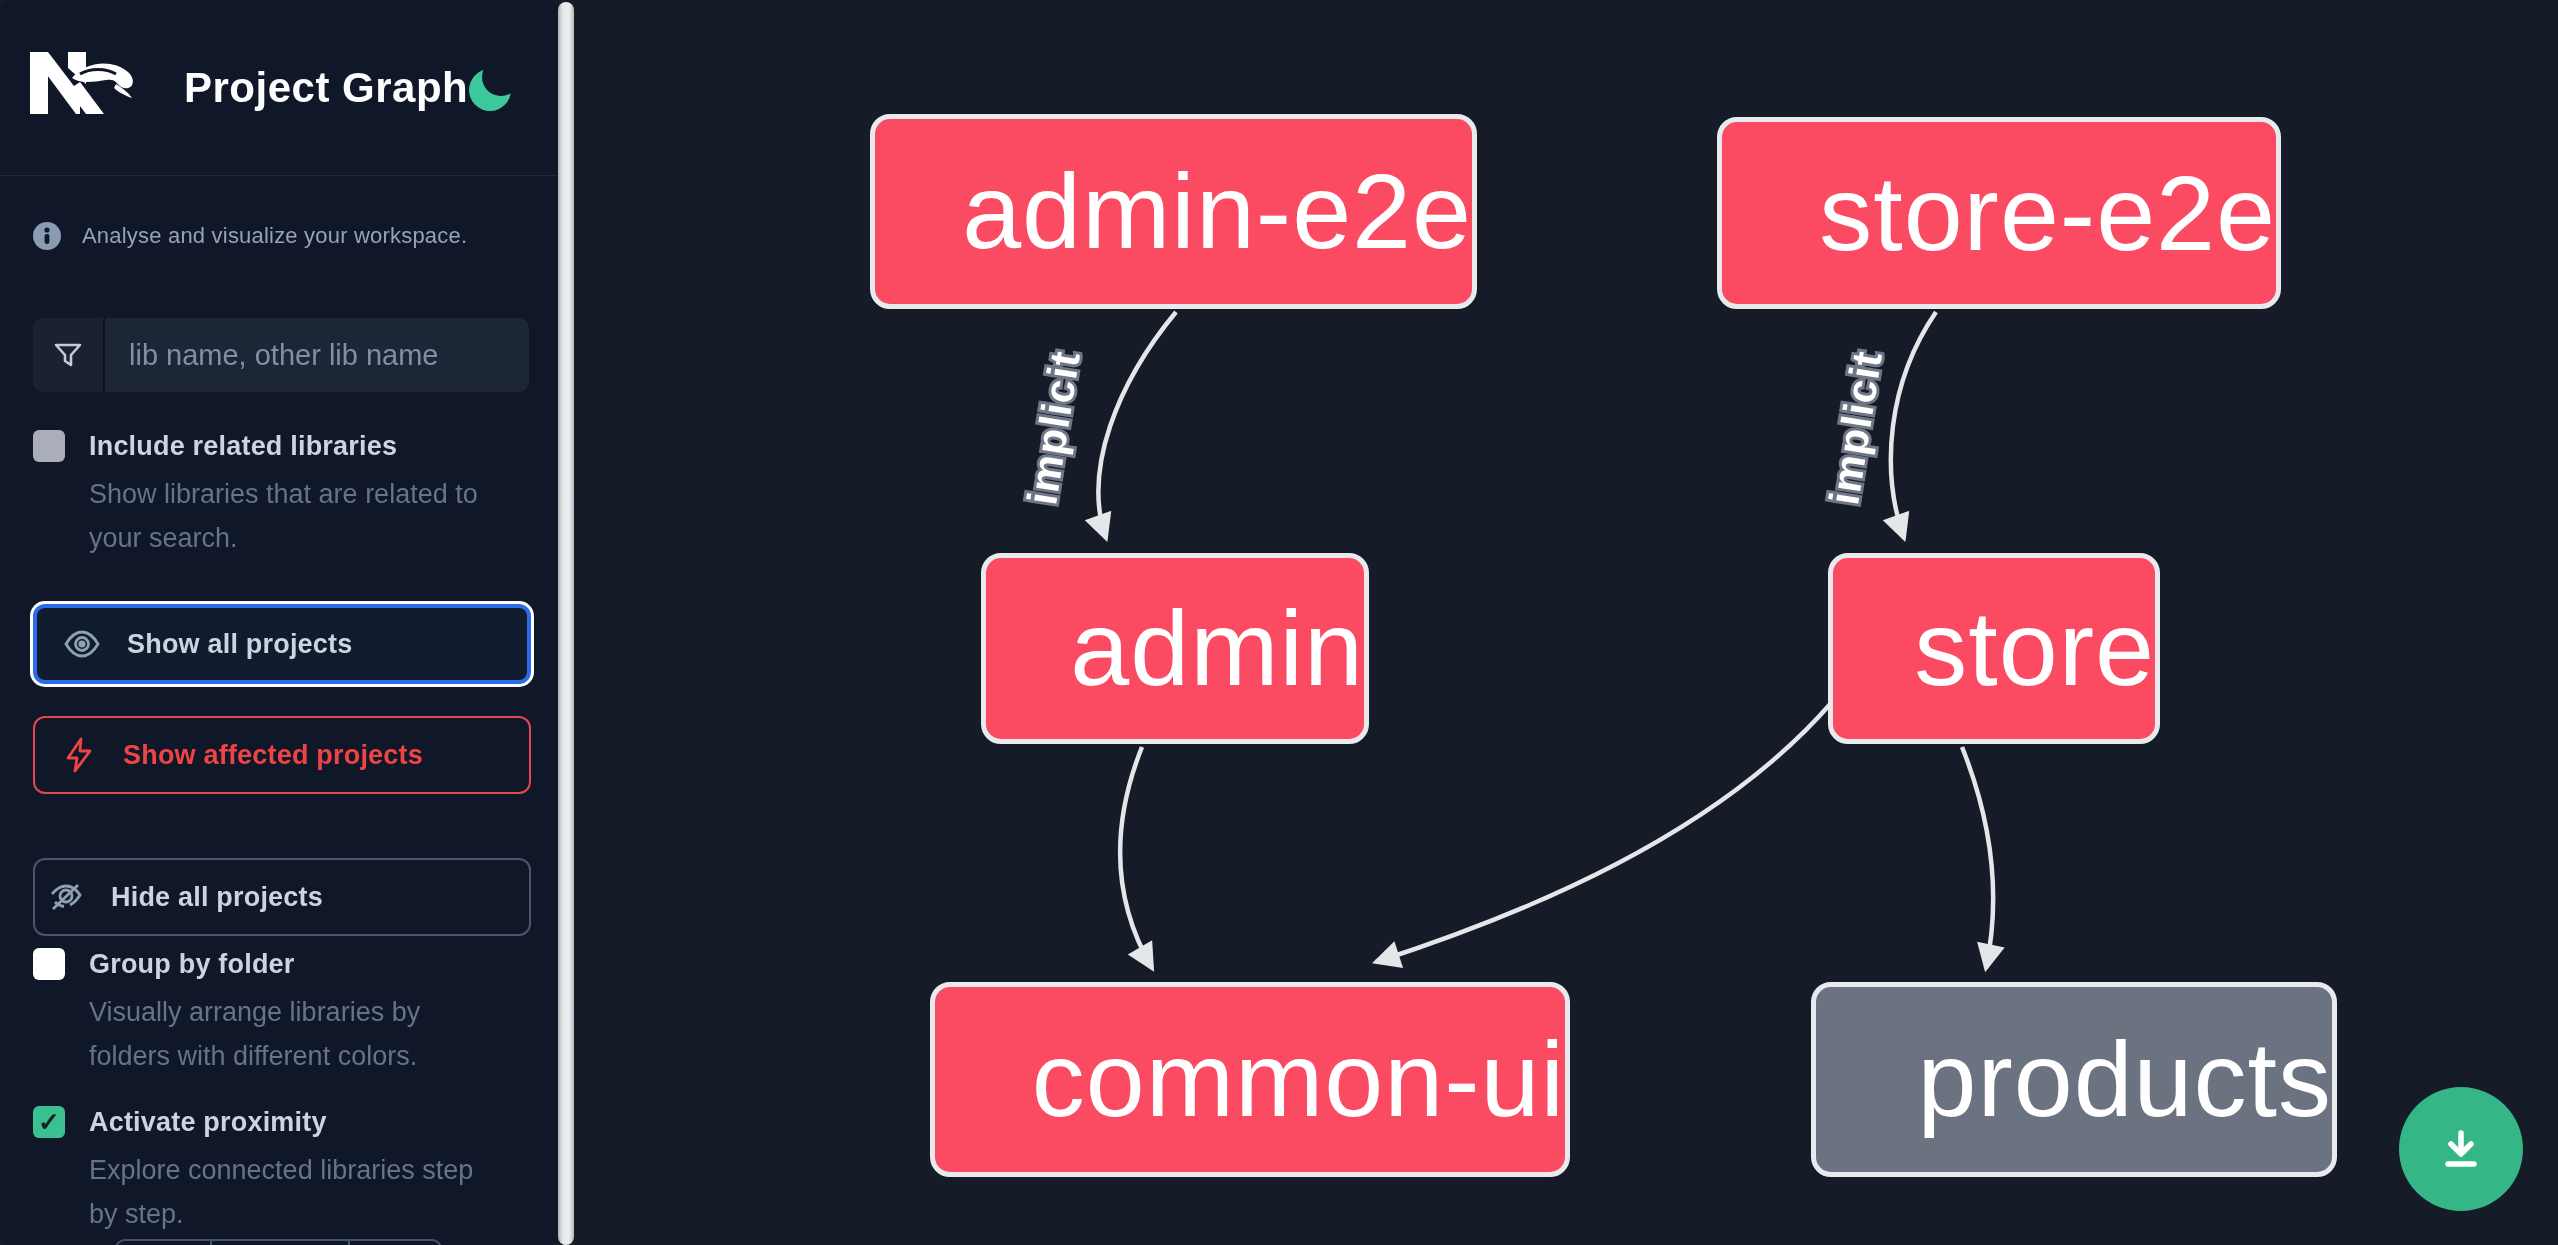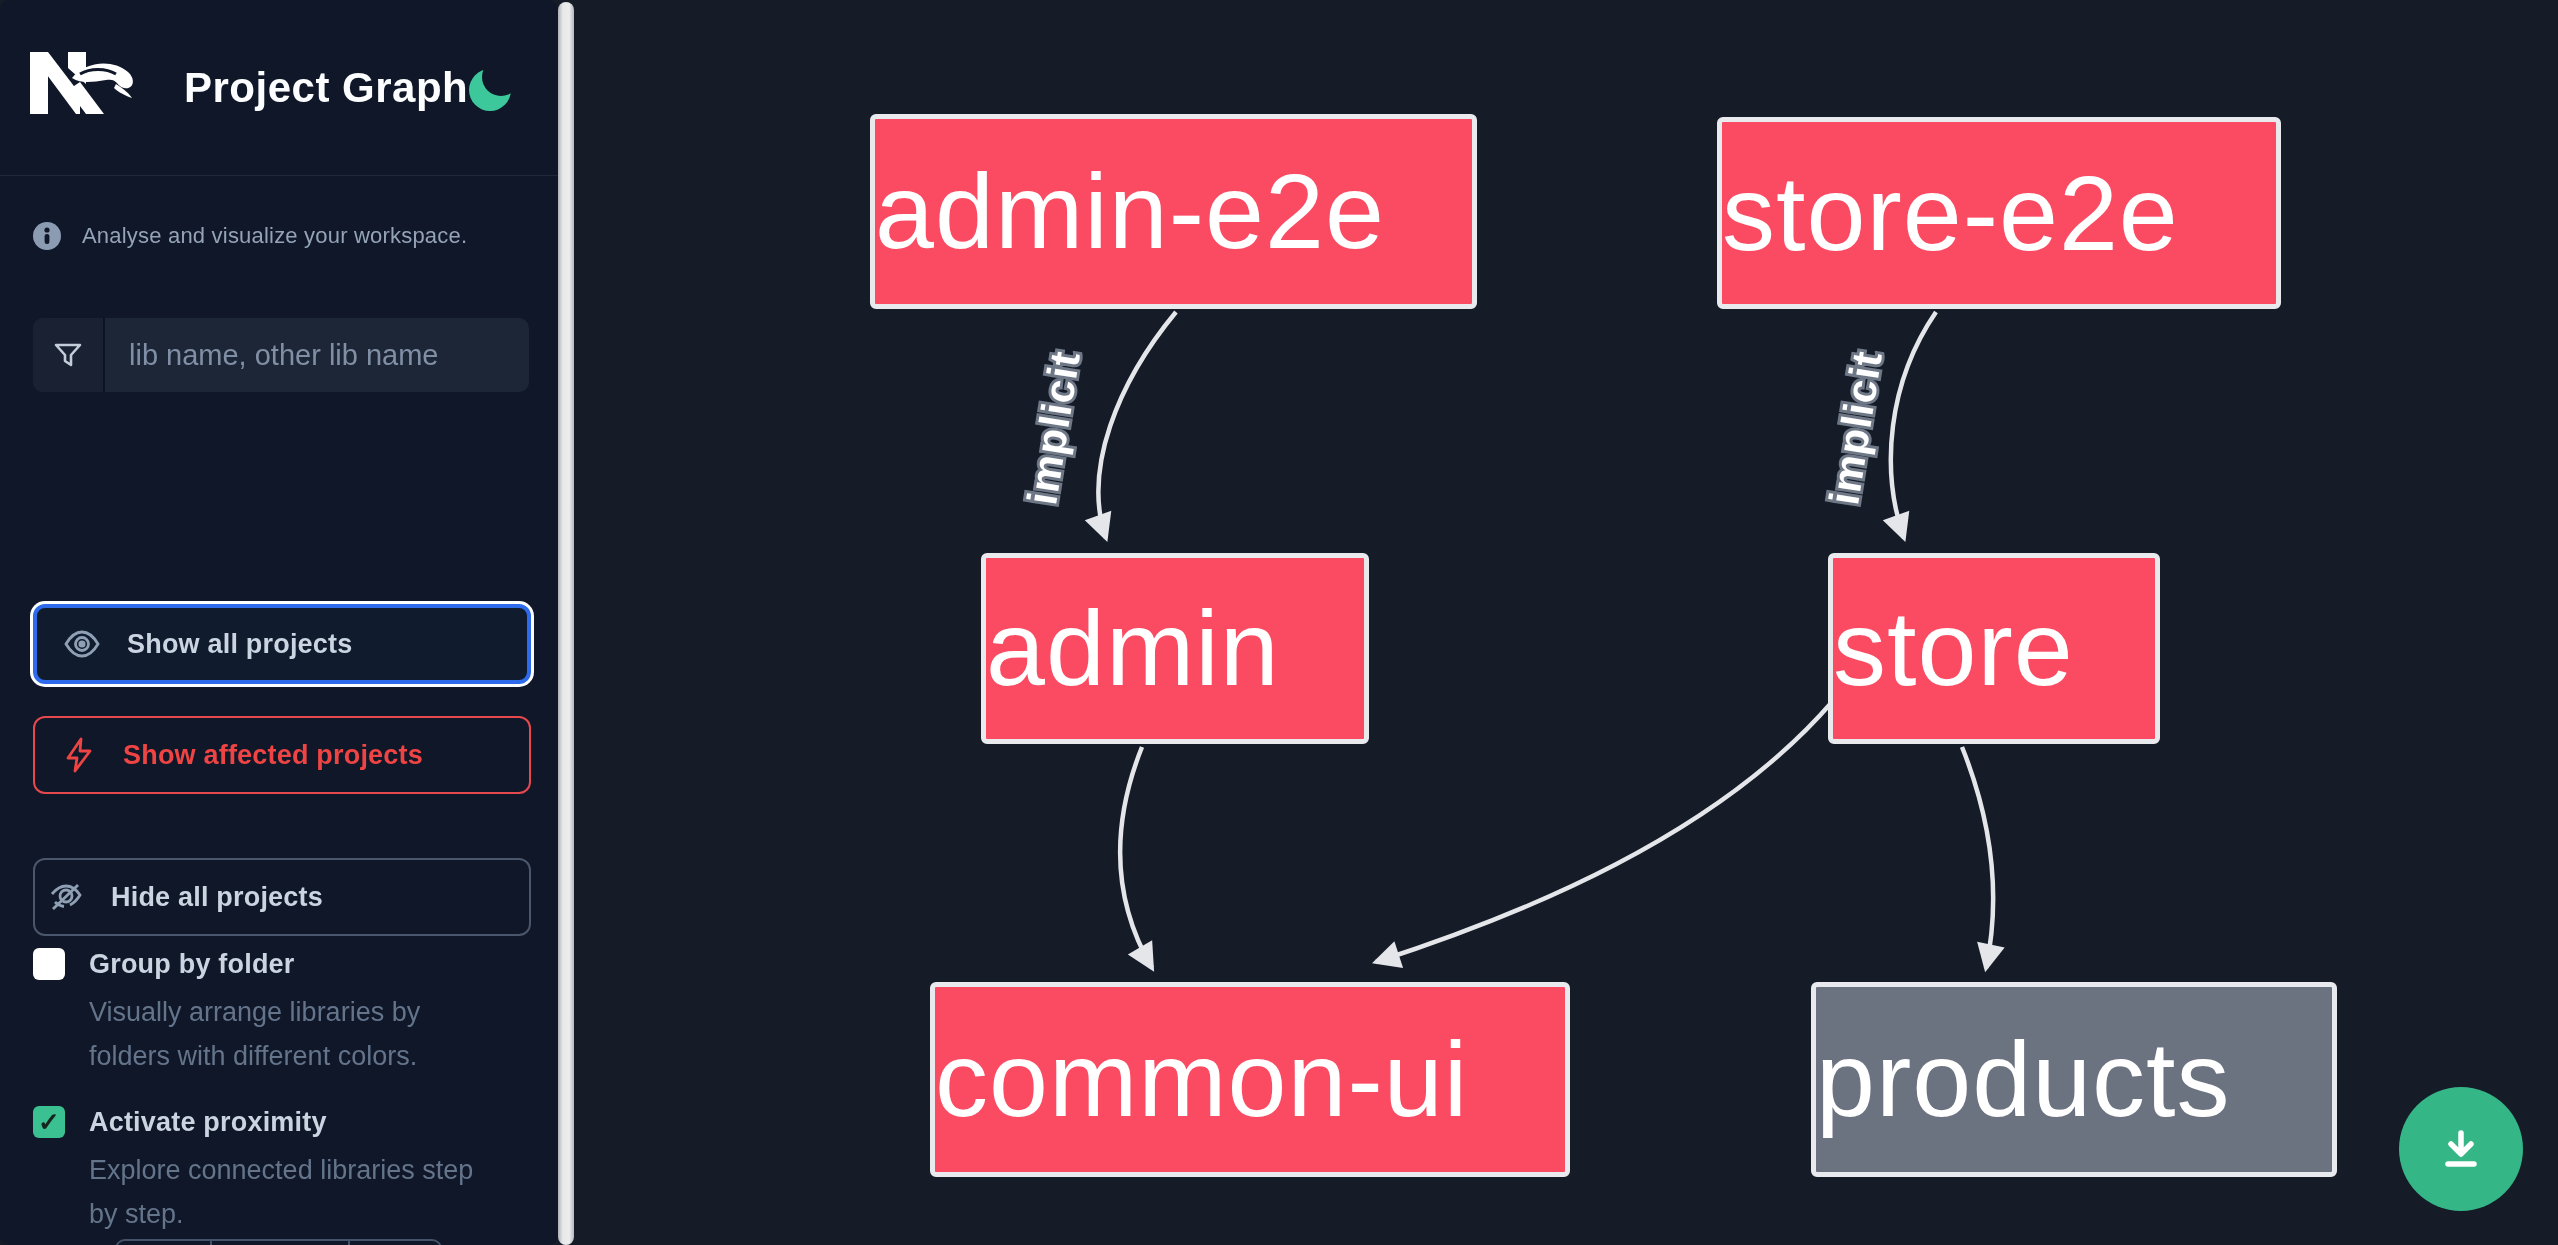--- a/index.html
+++ b/index.html
@@ -105,22 +105,22 @@
   .edges-svg { position:absolute; left:0; top:0; width:2558px; height:1245px; z-index:2; pointer-events:none; }
   .edges-svg path.edge { stroke:#e4e6ea; stroke-width:4.5; fill:none; }
   .edge-label {
     font-family:"Liberation Sans", sans-serif;
     font-size:42px; font-weight:700; fill:#ffffff;
     stroke:#6e7786; stroke-width:6px; paint-order:stroke; letter-spacing:1px;
   }
 
   .node {
     position:absolute; z-index:3; cursor:pointer;
-    display:flex; align-items:center; justify-content:flex-start;
-    border:5px solid #e8eaee; border-radius:6px;
+    display:flex; align-items:center; justify-content:flex-end;
+    border:5px solid #e8eaee; border-radius:20px;
     background:#fb4b63; color:#ffffff;
     font-size:106px; letter-spacing:1px; white-space:nowrap;
   }
   .node.gray { background:#6b7280; }
   .n-admin-e2e { left:870px;  top:114px; width:607px; height:195px; }
   .n-store-e2e { left:1717px; top:117px; width:564px; height:192px; }
   .n-admin     { left:981px;  top:553px; width:388px; height:191px; }
   .n-store     { left:1828px; top:553px; width:332px; height:191px; }
   .n-common-ui { left:930px;  top:982px; width:640px; height:195px; }
   .n-products  { left:1811px; top:982px; width:526px; height:195px; }
@@ -202,20 +202,27 @@
 
   <div class="searchbox">
     <div class="search-iconcell">
       <svg width="34" height="34" viewBox="0 0 34 34" fill="none" stroke="#c3ccd9" stroke-width="2.6" stroke-linejoin="round">
         <path d="M5 7 H29 L20 17 V27 L14 23 V17 Z"></path>
       </svg>
     </div>
     <input type="text" placeholder="lib name, other lib name" style="">
   </div>
 
+  <div class="toggle t-related">
+    <div class="toggle-row">
+      <div class="cbox gray"></div>
+      <div class="toggle-label">Include related libraries</div>
+    </div>
+    <div class="toggle-desc wide">Show libraries that are related to your search.</div>
+  </div>
 
   <div class="sb-btn btn-showall">
     <svg width="38" height="38" viewBox="0 0 38 38" fill="none" stroke="#8fa0b5" stroke-width="2.8">
       <path d="M3 19 C8 10.5 13 7 19 7 C25 7 30 10.5 35 19 C30 27.5 25 31 19 31 C13 31 8 27.5 3 19 Z"></path>
       <circle cx="19" cy="19" r="6.5"></circle>
       <circle cx="19" cy="19" r="2.2" fill="#8fa0b5"></circle>
     </svg>
     <span class="btn-label">Show all projects</span>
   </div>
 

